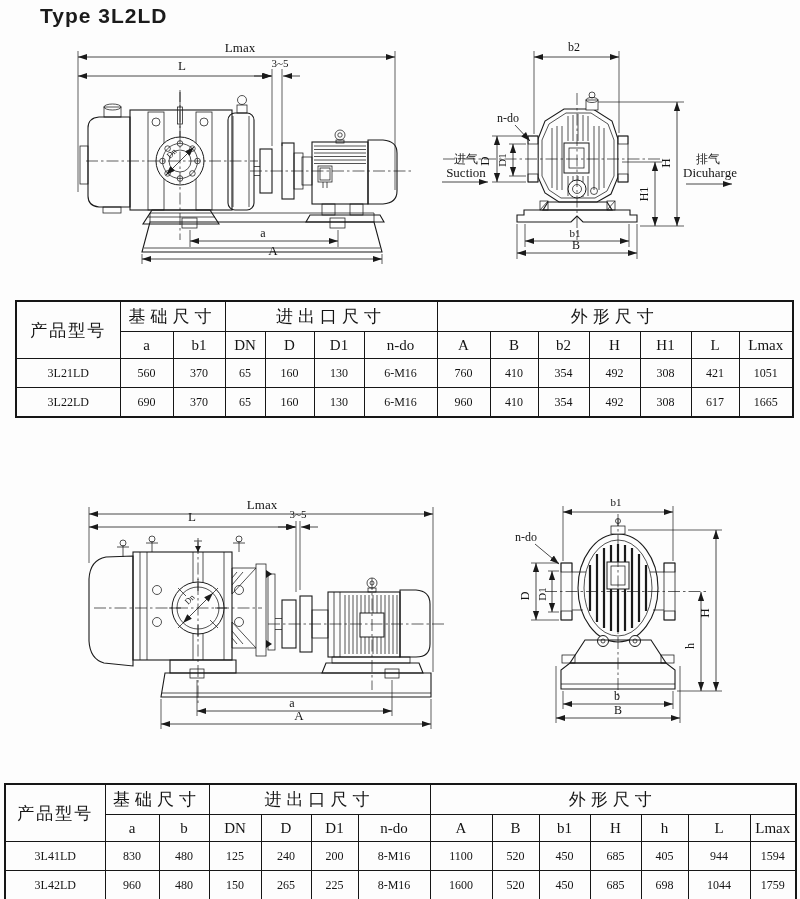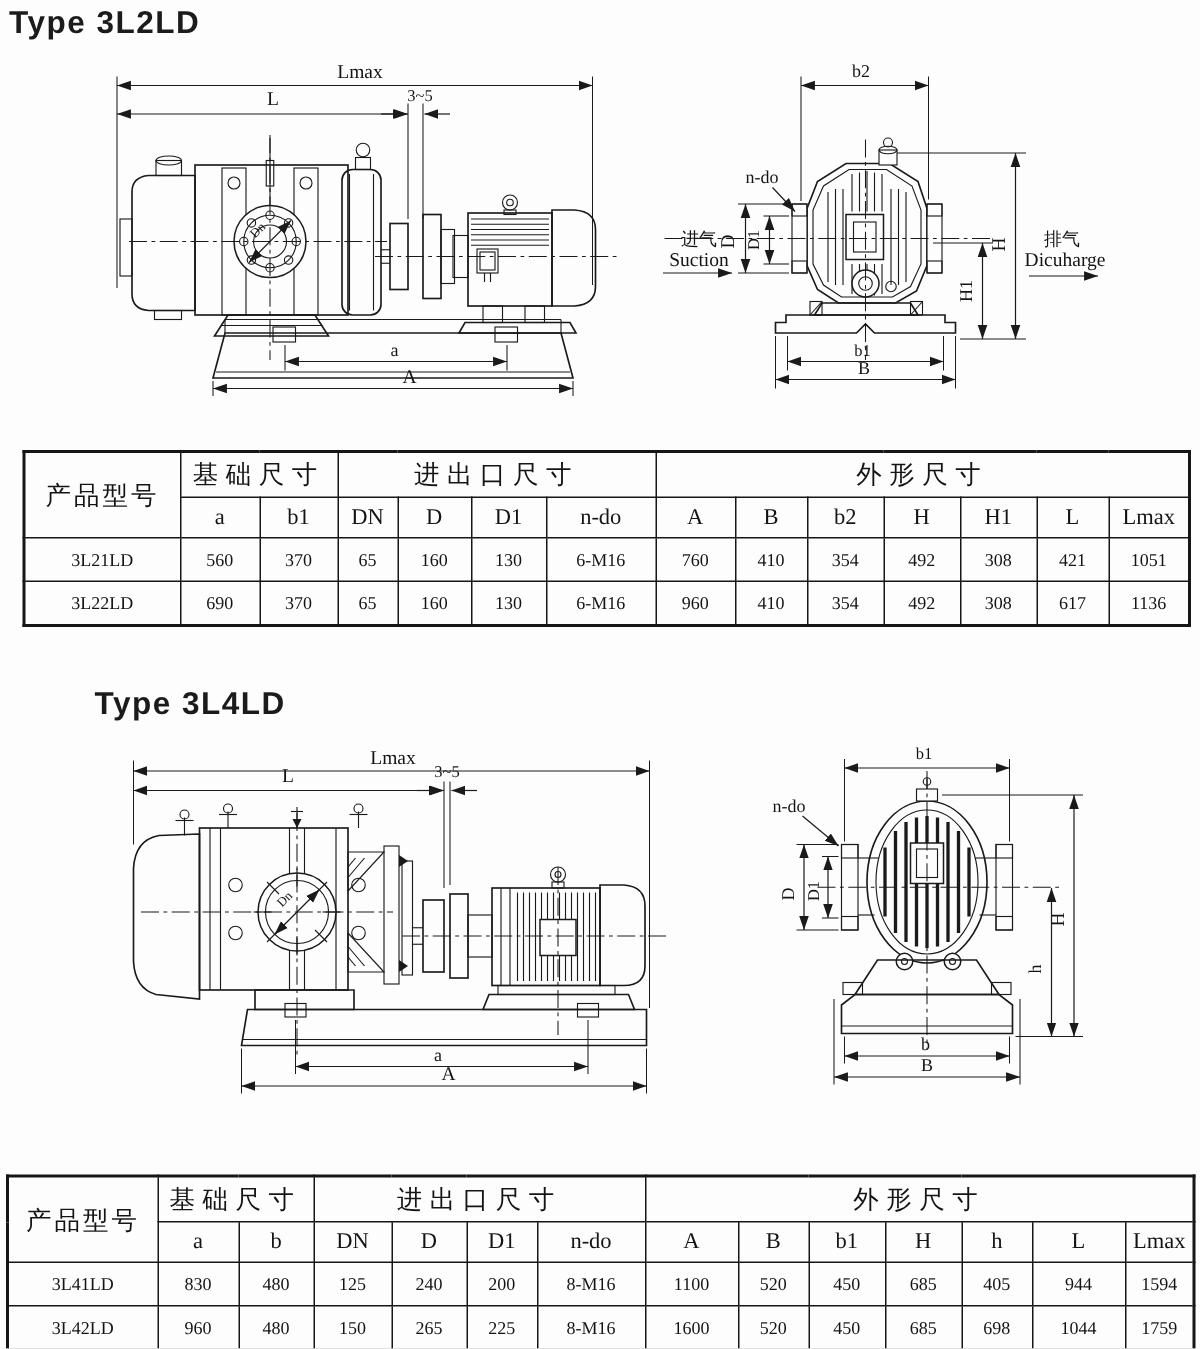--- a/index.html
+++ b/index.html
@@ -26,21 +26,21 @@
   .spec .grp{font-size:17px;letter-spacing:5px;height:29px;}
   .spec .modelh{font-size:17px;letter-spacing:2px;}
   .spec .sub td{font-size:15px;height:26px;}
   .spec .dr td{font-size:12px;height:28px;}
 </style>
 </head>
 <body>
 
 <div id="page">
 
-  <div class="title" style="left:6px;top:4px;">Type 3L2LD</div>
+  <div class="title" style="left:40px;top:4px;">Type 3L2LD</div>
 
   <svg width="800" height="296" viewBox="0 0 800 296" style="top:0;">
     <defs>
       <marker id="m1" viewBox="0 0 10 8" refX="9.3" refY="4" markerWidth="10" markerHeight="8" orient="auto-start-reverse" markerUnits="userSpaceOnUse">
         <path d="M0,0.8 L9.3,4 L0,7.2 Z" fill="#1a1a1a"></path>
       </marker>
     </defs>
 
     <g>
 
@@ -315,26 +315,25 @@
       <td>65</td>
       <td>160</td>
       <td>130</td>
       <td>6-M16</td>
       <td>960</td>
       <td>410</td>
       <td>354</td>
       <td>492</td>
       <td>308</td>
       <td>617</td>
-      <td>1136</td>
+      <td>1665</td>
     </tr>
   </tbody>
     </table>
 
-  <div class="title" style="left:63px;top:458px;">Type 3L4LD</div>
 
   <svg width="800" height="340" viewBox="0 440 800 340" style="top:440px;">
     <defs>
       <marker id="m2" viewBox="0 0 10 8" refX="9.3" refY="4" markerWidth="10" markerHeight="8" orient="auto-start-reverse" markerUnits="userSpaceOnUse">
         <path d="M0,0.8 L9.3,4 L0,7.2 Z" fill="#1a1a1a"></path>
       </marker>
     </defs>
 
     <g>
       <line class="ext" x1="89" y1="507" x2="89" y2="563"></line>

